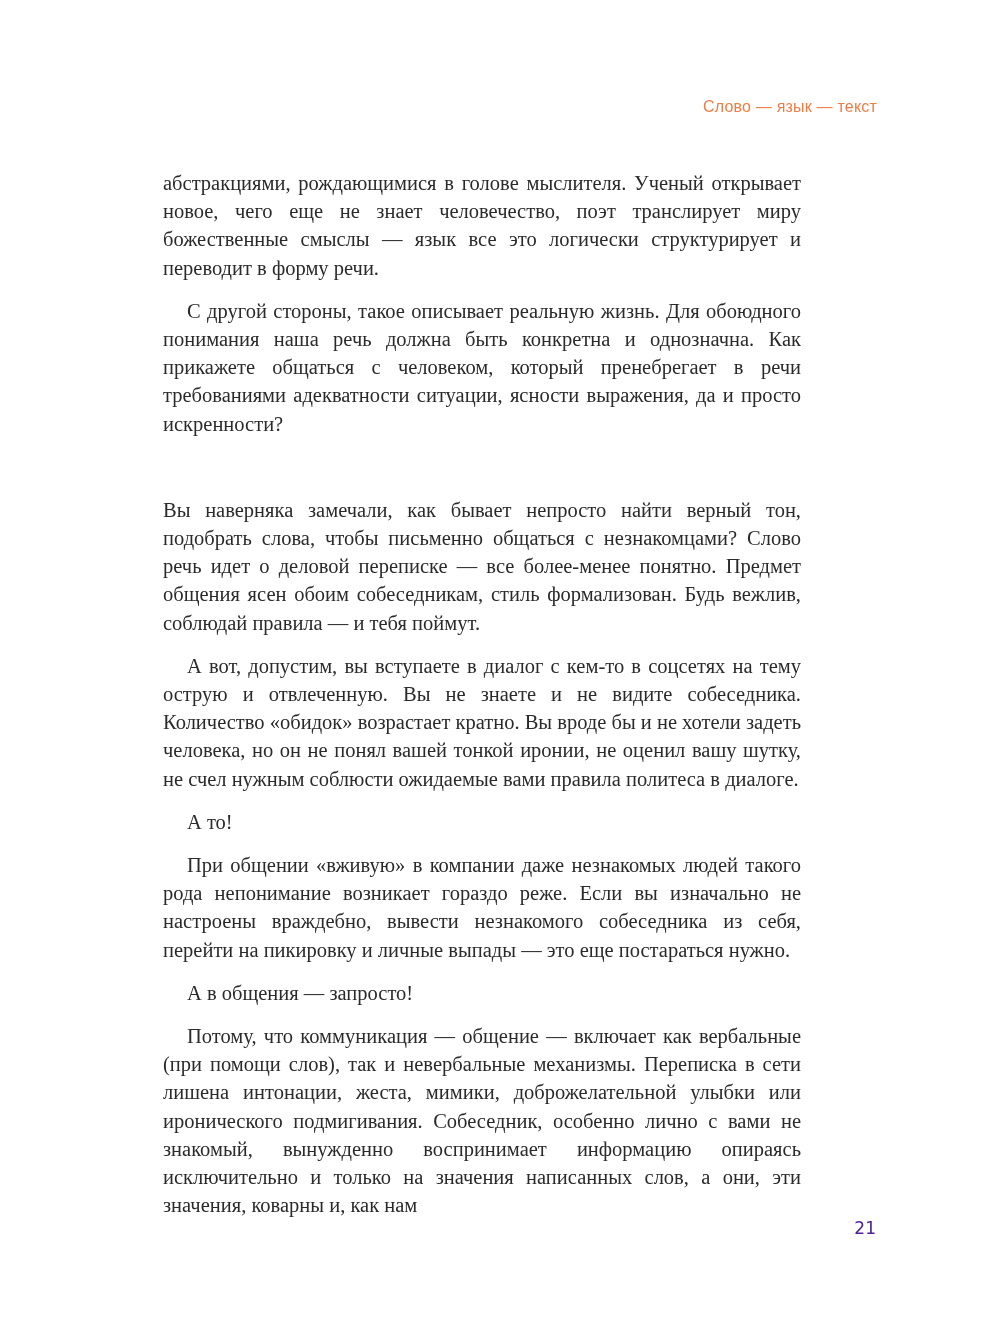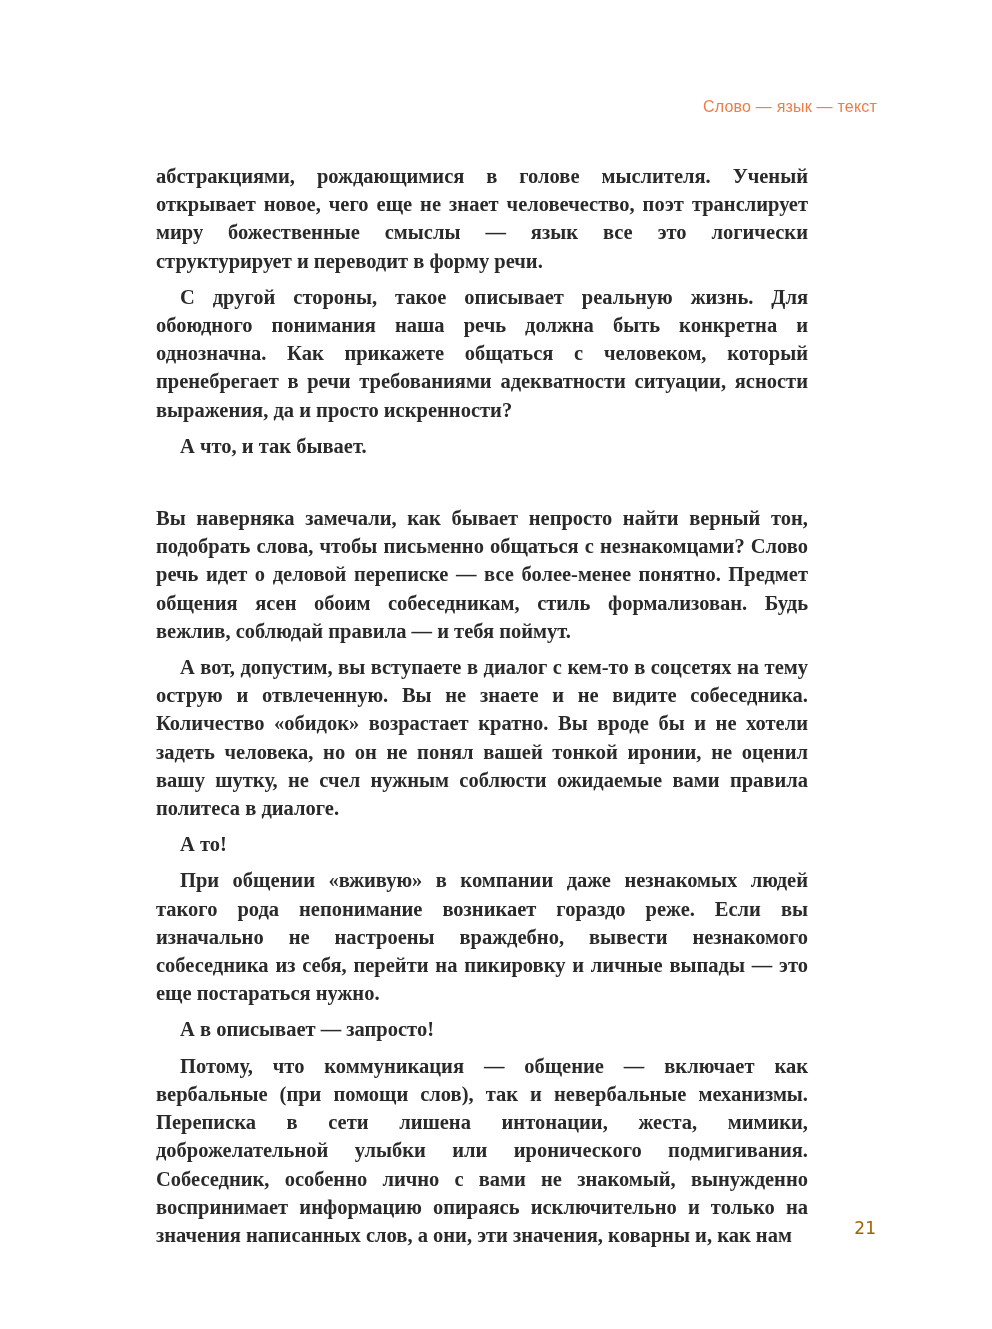--- a/index.html
+++ b/index.html
@@ -22,61 +22,59 @@
       color: #ee7d45;
       letter-spacing: 0.2px;
       margin-top: 24px;
     }
     .page-number {
       position: absolute;
       top: 1218px;
       right: 116px;
       font-family: "DejaVu Sans", sans-serif;
       font-size: 17px;
-      color: #a16207;
+      color: #4c1d95;
     }
     .body-text {
       position: absolute;
       top: 154px;
       left: 148px;
       width: 668px;
       font-family: "Liberation Serif", serif;
       font-size: 20.5px;
       line-height: 28.2px;
       color: #2a2a2a;
     }
     .body-text p {
-      margin: 8px;
+      margin: 15px;
       text-align: justify;
       text-align-last: left;
-      font-weight: bold;
     }
     .body-text p.indent {
       text-indent: 24px;
     }
     .body-text p.noindent {
       text-indent: 0;
     }
     .section-gap {
       height: 28px;
     }
   </style>
 </head>
 <body>
 
 <div class="running-head">Слово — язык — текст</div>
 
 <div class="body-text">
   <p class="noindent">абстракциями, рождающимися в голове мыслителя. Ученый открывает новое, чего еще не знает человечество, поэт транслирует миру божественные смыслы — язык все это логически структурирует и переводит в форму речи.</p>
   <p class="indent">С другой стороны, такое описывает реальную жизнь. Для обоюдного понимания наша речь должна быть конкретна и однозначна. Как прикажете общаться с человеком, который пренебрегает в речи требованиями адекватности ситуации, ясности выражения, да и просто искренности?</p>
-  <p class="indent">А что, и так бывает.</p>
 
   <div class="section-gap"></div>
 
   <p class="noindent">Вы наверняка замечали, как бывает непросто найти верный тон, подобрать слова, чтобы письменно общаться с незнакомцами? Слово речь идет о деловой переписке — все более-менее понятно. Предмет общения ясен обоим собеседникам, стиль формализован. Будь вежлив, соблюдай правила — и тебя поймут.</p>
   <p class="indent">А вот, допустим, вы вступаете в диалог с кем-то в соцсетях на тему острую и отвлеченную. Вы не знаете и не видите собеседника. Количество «обидок» возрастает кратно. Вы вроде бы и не хотели задеть человека, но он не понял вашей тонкой иронии, не оценил вашу шутку, не счел нужным соблюсти ожидаемые вами правила политеса в диалоге.</p>
   <p class="indent">А то!</p>
   <p class="indent">При общении «вживую» в компании даже незнакомых людей такого рода непонимание возникает гораздо реже. Если вы изначально не настроены враждебно, вывести незнакомого собеседника из себя, перейти на пикировку и личные выпады — это еще постараться нужно.</p>
-  <p class="indent">А в описывает — запросто!</p>
+  <p class="indent">А в общения — запросто!</p>
   <p class="indent">Потому, что коммуникация — общение — включает как вербальные (при помощи слов), так и невербальные механизмы. Переписка в сети лишена интонации, жеста, мимики, доброжелательной улыбки или иронического подмигивания. Собеседник, особенно лично с вами не знакомый, вынужденно воспринимает информацию опираясь исключительно и только на значения написанных слов, а они, эти значения, коварны и, как нам</p>
 </div>
 
 <div class="page-number">21</div>
 
 </body></html>

